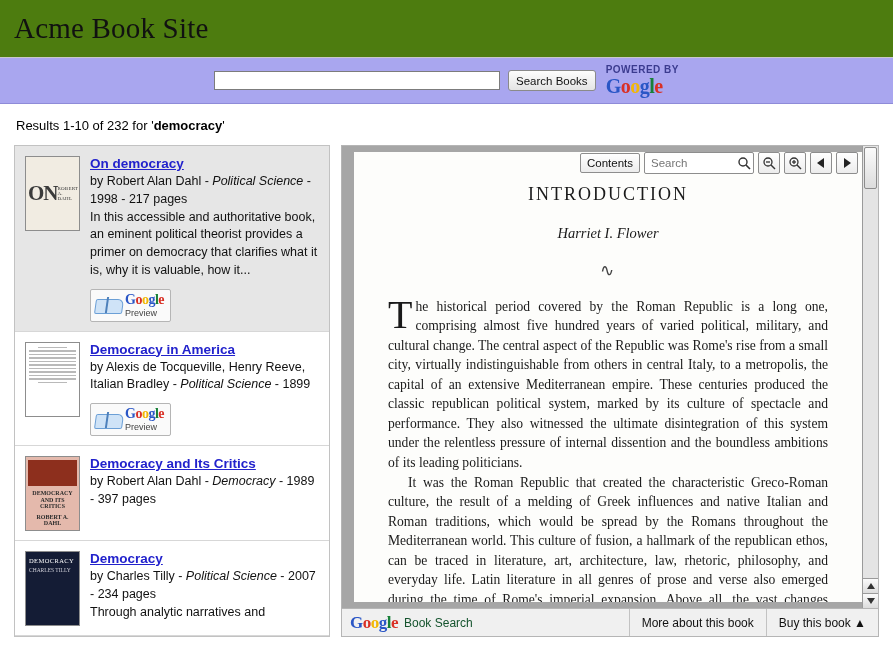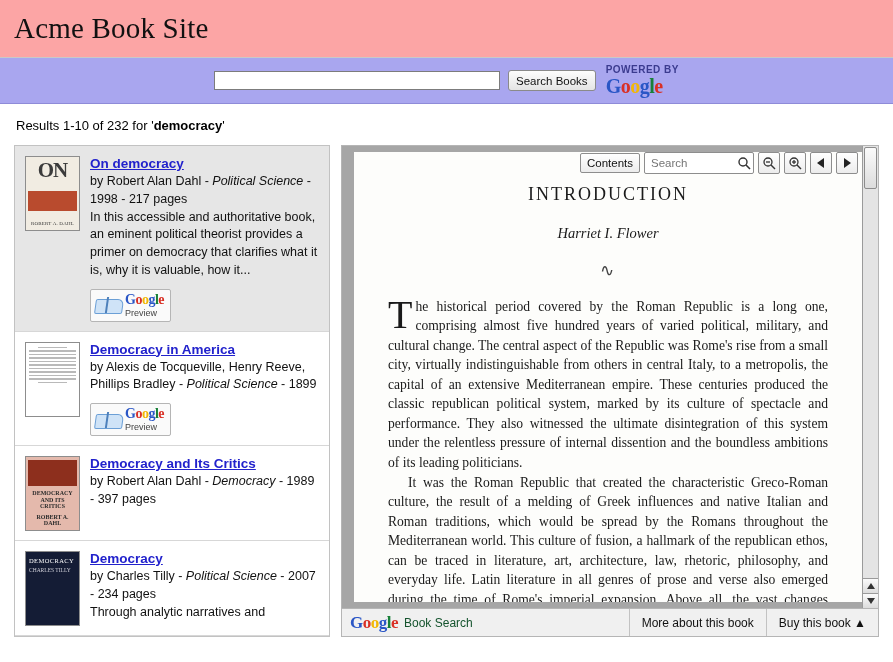--- a/index.html
+++ b/index.html
@@ -12,21 +12,21 @@
     height: 662px;
     overflow: hidden;
     font-family: "Liberation Sans", sans-serif;
     font-size: 13px;
     color: #000;
   }
 
   
   .site-header {
     height: 58px;
-    background: #fca5a5;
+    background: #4d7c0f;
     border-bottom: 1px solid #c9c9c9;
     display: flex;
     align-items: center;
     padding-left: 14px;
     box-sizing: border-box;
   }
   .site-title {
     font-family: "Liberation Serif", serif;
     font-size: 29px;
     color: #111;
@@ -134,21 +134,20 @@
     height: 75px;
     border: 1px solid #8d8d8d;
     box-sizing: border-box;
     overflow: hidden;
     position: relative;
     font-family: "Liberation Serif", serif;
   }
   .cover-ondem {
     background: #f1ece2;
     display: flex;
-    flex-direction: column;
     justify-content: space-between;
     align-items: center;
     padding: 4px 2px;
   }
   .cover-ondem .c-top {
     font-size: 21px;
     color: #3b3b3b;
     font-weight: bold;
     line-height: 0.95;
     letter-spacing: -1px;
@@ -501,21 +500,21 @@
             <div class="ln"></div>
             <div class="ln"></div>
             <div class="ln"></div>
           <div class="ln"></div>
             <div class="ln"></div>
             <div class="ln short"></div>
         </div>
       </div>
       <div class="r-body">
         <a class="r-title">Democracy in America</a>
-        <div class="r-meta"><span>by Alexis de Tocqueville, Henry Reeve, Phillips Bradley - </span><i>Political Science</i><span> - 1899</span></div>
+        <div class="r-meta"><span>by Alexis de Tocqueville, Henry Reeve, Italian Bradley - </span><i>Political Science</i><span> - 1899</span></div>
         <div class="preview-btn">
           <span class="book-icon">
               <span class="pg"></span>
               <span class="sp"></span>
             </span>
           <span class="preview-text">
             <span class="g-logo"><span class="g-b">G</span><span class="g-r">o</span><span class="g-y">o</span><span class="g-b">g</span><span class="g-g">l</span><span class="g-r">e</span></span>
             <span class="pv">Preview</span>
           </span>
         </div>

